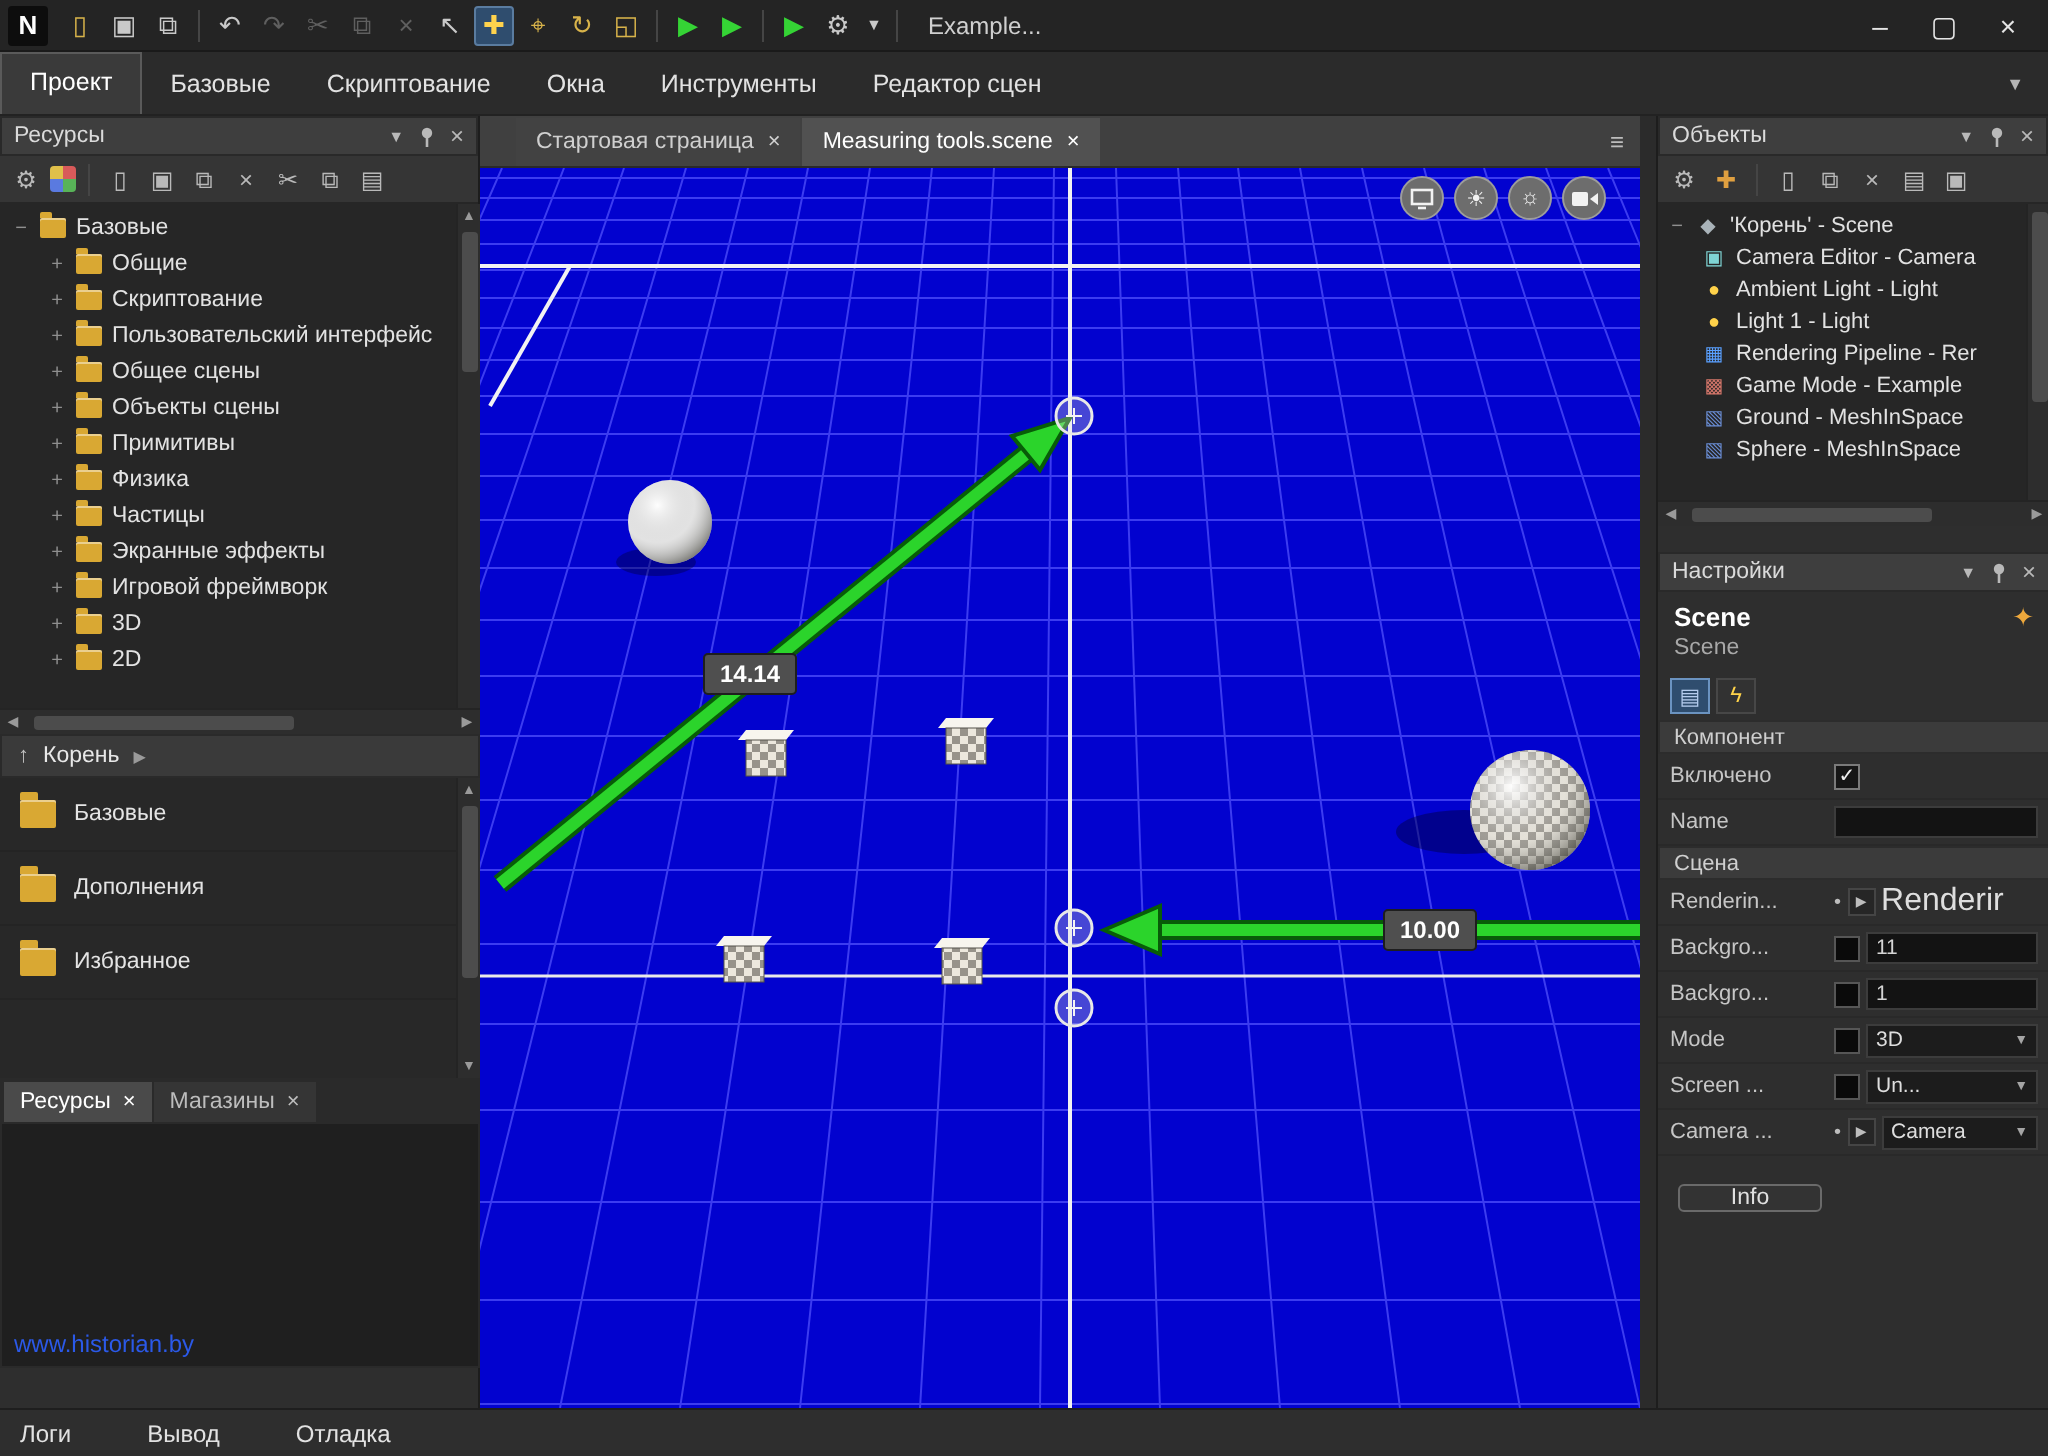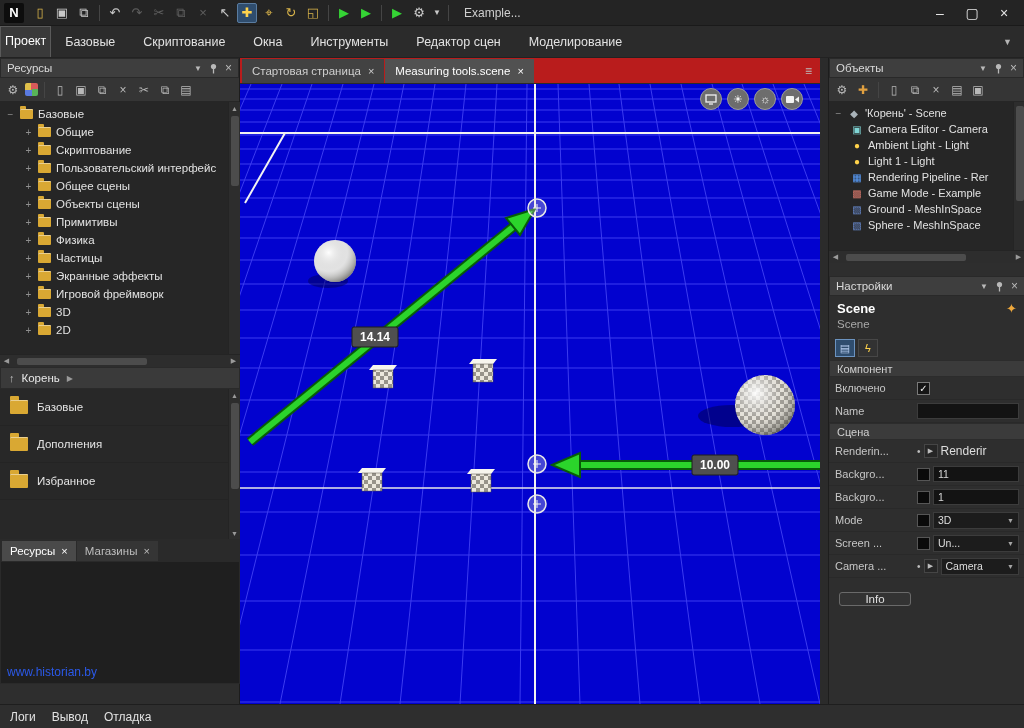--- a/index.html
+++ b/index.html
@@ -14,21 +14,21 @@
 .tb-ico.gold{color:#d8b34a}
 .tb-ico.active{background:#2f4d6e;border:1px solid #5a7ca0;color:#ffd34d}
 .tb-ico.small{width:12px;font-size:8px}
 .sep{width:1px;height:16px;background:#454545;margin:0 3px}
 .tb-title{color:#cfcfcf;margin-left:10px}
 .win-btns{margin-left:auto;display:flex}
 .win-btn{width:32px;height:24px;display:flex;align-items:center;justify-content:center;color:#e5e5e5;font-size:14px}
 
 .menubar{position:absolute;left:0;top:26px;width:1024px;height:32px;background:#2b2b2b;display:flex;align-items:center;border-bottom:1px solid #222}
 .menu-item{padding:8px 14px;color:#e2e2e2;font-size:12.5px}
-.menu-item.active{background:#3a3a3a;border:1px solid #5a5a5a;border-bottom:none;color:#fff;padding:7px 4px 9px}
+.menu-item.active{background:#3a3a3a;border:1px solid #5a5a5a;border-bottom:none;color:#fff;padding:7px 14px 9px}
 .menu-chevron{margin-left:auto;margin-right:12px;color:#b5b5b5;font-size:9px}
 
 .panel-header{height:20px;background:#3e3e3e;display:flex;align-items:center;padding:0 6px;color:#dadada;font-size:11.5px;border:1px solid #292929}
 .ph-icons{margin-left:auto;display:flex;gap:7px;align-items:center;color:#b9b9b9}
 .ph-caret{font-size:8px}
 .ph-x{font-size:12px;line-height:1}
 .toolbar{height:24px;background:#353535;display:flex;align-items:center;gap:3px;padding:0 4px;border-bottom:1px solid #262626}
 .tbar-ico{width:18px;height:18px;display:flex;align-items:center;justify-content:center;color:#b9b9b9;font-size:12px}
 .colorgrid{width:13px;height:13px;border-radius:2px;background:conic-gradient(#d85a5a 0 25%,#58b358 0 50%,#5a7ae0 0 75%,#e0c04a 0)}
 .folder-ico{width:13px;height:10px;background:#d9a833;border-radius:1px;position:relative;flex:none;box-shadow:inset 0 1px 0 rgba(255,255,255,.45)}
@@ -57,21 +57,21 @@
 .frow-label{color:#e4e4e4;font-size:11.5px}
 .res-tabs{position:absolute;left:0;top:481px;width:240px;height:22px;background:#2a2a2a;display:flex;align-items:flex-end;gap:1px;padding-left:2px}
 .rtab{height:20px;display:flex;align-items:center;gap:6px;padding:0 8px;font-size:11.5px;background:#353535;color:#bdbdbd}
 .rtab.active{background:#4a4a4a;color:#fff}
 .rtab .x{font-size:11px}
 .preview-h{position:absolute;left:0;top:503px;width:240px}
 .preview-body{position:absolute;left:0;top:503px;width:240px;height:123px;background:#1f1f1f;border:1px solid #2a2a2a}
 .watermark{position:absolute;left:6px;bottom:4px;color:#2b59e8;font-size:12px}
 
 .center{position:absolute;left:240px;top:58px;width:580px;height:646px}
-.tabbar{height:26px;background:#b91c1c;display:flex;align-items:flex-end;gap:1px;padding-left:2px;border-bottom:1px solid #2a2a2a}
+.tabbar{height:26px;background:#404040;display:flex;align-items:flex-end;gap:1px;padding-left:18px;border-bottom:1px solid #2a2a2a}
 .ctab{height:24px;display:flex;align-items:center;gap:7px;padding:0 10px;font-size:11.5px;background:#424242;color:#cfcfcf}
 .ctab.active{background:#515151;color:#fff}
 .ctab .x{font-size:11px}
 .tab-menu{margin-left:auto;margin-right:8px;color:#bdbdbd;font-size:12px;align-self:center}
 .viewport{position:absolute;left:0;top:26px;width:580px;height:620px;background:#0202cf}
 .vp-btn{position:absolute;top:4px;width:22px;height:22px;border-radius:50%;background:#6d6d6d;border:1px solid #9c9c9c;display:flex;align-items:center;justify-content:center;color:#f2f2f2;font-size:11px}
 
 .splitter{position:absolute;left:820px;top:58px;width:8px;height:646px;background:#2b2b2b}
 .right{position:absolute;left:828px;top:58px;width:196px;height:646px;background:#2e2e2e;border-left:1px solid #1d1d1d}
 .obj-tree{position:absolute;left:0;top:44px;width:196px;height:148px;background:#262626;overflow:hidden;padding-top:3px}
@@ -95,25 +95,25 @@
 .plabel{width:82px;color:#c6c6c6;font-size:11px;overflow:hidden;white-space:nowrap;flex:none}
 .pval{flex:1;display:flex;align-items:center;gap:3px;min-width:0}
 .chk{width:13px;height:13px;background:#161616;border:1px solid #7a7a7a;color:#efefef;font-size:10px;display:flex;align-items:center;justify-content:center}
 .txt{flex:1;height:16px;background:#131313;border:1px solid #3c3c3c}
 .dd{flex:1;height:17px;background:#1c1c1c;border:1px solid #3c3c3c;display:flex;align-items:center;padding:0 4px;font-size:10.5px;color:#dedede;min-width:0}
 .dd .da{margin-left:auto;font-size:7px;color:#a5a5a5}
 .valbox{flex:1;height:16px;background:#131313;border:1px solid #3c3c3c;display:flex;align-items:center;padding:0 4px;font-size:10.5px;color:#d5d5d5;min-width:0}
 .swatch{width:13px;height:13px;background:#0a0a0a;border:1px solid #565656;flex:none}
 .mexp{width:14px;height:14px;background:#262626;border:1px solid #454545;color:#bdbdbd;font-size:7px;display:flex;align-items:center;justify-content:center;flex:none}
 .pdot{color:#bdbdbd;font-size:10px;flex:none}
-.ptext{color:#dedede;font-size:12px;white-space:nowrap;overflow:hidden}
+.ptext{color:#dedede;font-size:16px;white-space:nowrap;overflow:hidden}
 .info-row{padding:14px 10px 0}
 .info-btn{width:72px;height:14px;background:#333;border:1px solid #6a6a6a;border-radius:3px;color:#e0e0e0;font-size:11.5px;display:flex;align-items:center;justify-content:center}
 
-.statusbar{position:absolute;left:0;top:704px;width:1024px;height:24px;background:#2e2e2e;border-top:1px solid #1e1e1e;display:flex;align-items:center;gap:16px;padding:0 10px}
+.statusbar{position:absolute;left:0;top:704px;width:1024px;height:24px;background:#2e2e2e;border-top:1px solid #1e1e1e;display:flex;align-items:center;gap:38px;padding:0 10px}
 .sb-item{color:#e2e2e2;font-size:12px}
 </style>
 </head>
 <body>
 
 <div id="app">
 
   <div class="titlebar">
     <div class="logo">N</div>
     <div class="tb-ico gold">▯</div>
@@ -146,21 +146,20 @@
     </div>
   </div>
 
   <div class="menubar">
     <div class="menu-item active">Проект</div>
     <div class="menu-item">Базовые</div>
     <div class="menu-item">Скриптование</div>
     <div class="menu-item">Окна</div>
     <div class="menu-item">Инструменты</div>
     <div class="menu-item">Редактор сцен</div>
-    <div class="menu-item">Моделирование</div>
     <div class="menu-chevron">▼</div>
   </div>
 
   <div class="left">
     <div class="panel-header">
       <span>Ресурсы</span>
       <span class="ph-icons">
         <span class="ph-caret">▼</span>
         <svg width="9" height="11">
             <circle cx="4.5" cy="3.5" r="2.6" fill="#b9b9b9"></circle>

